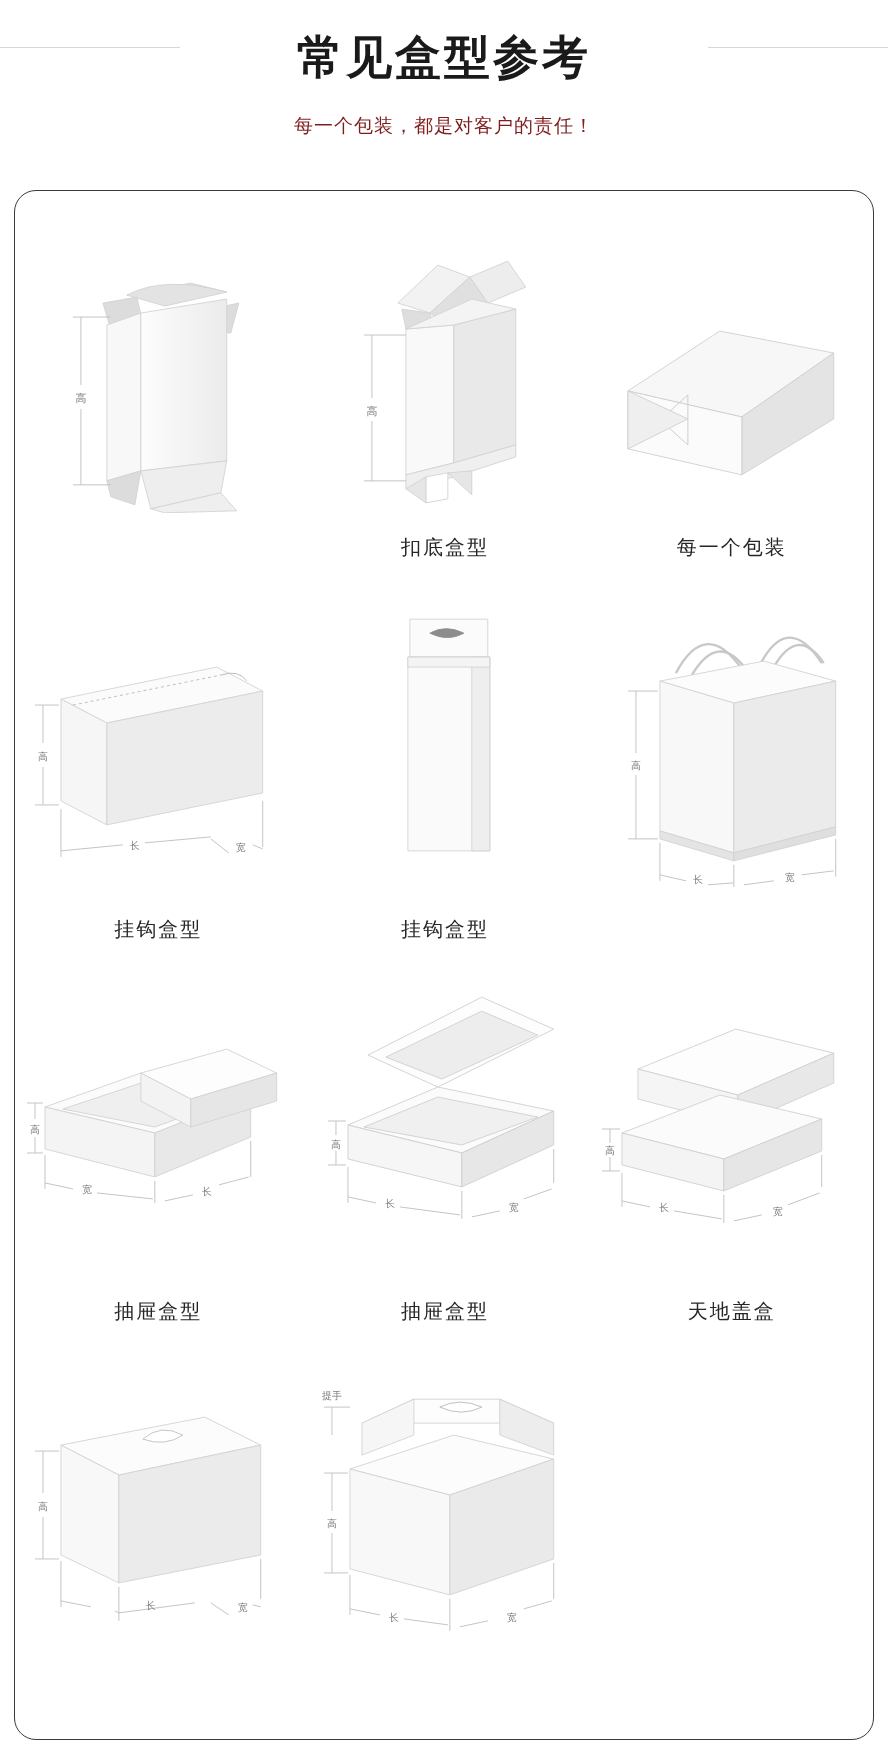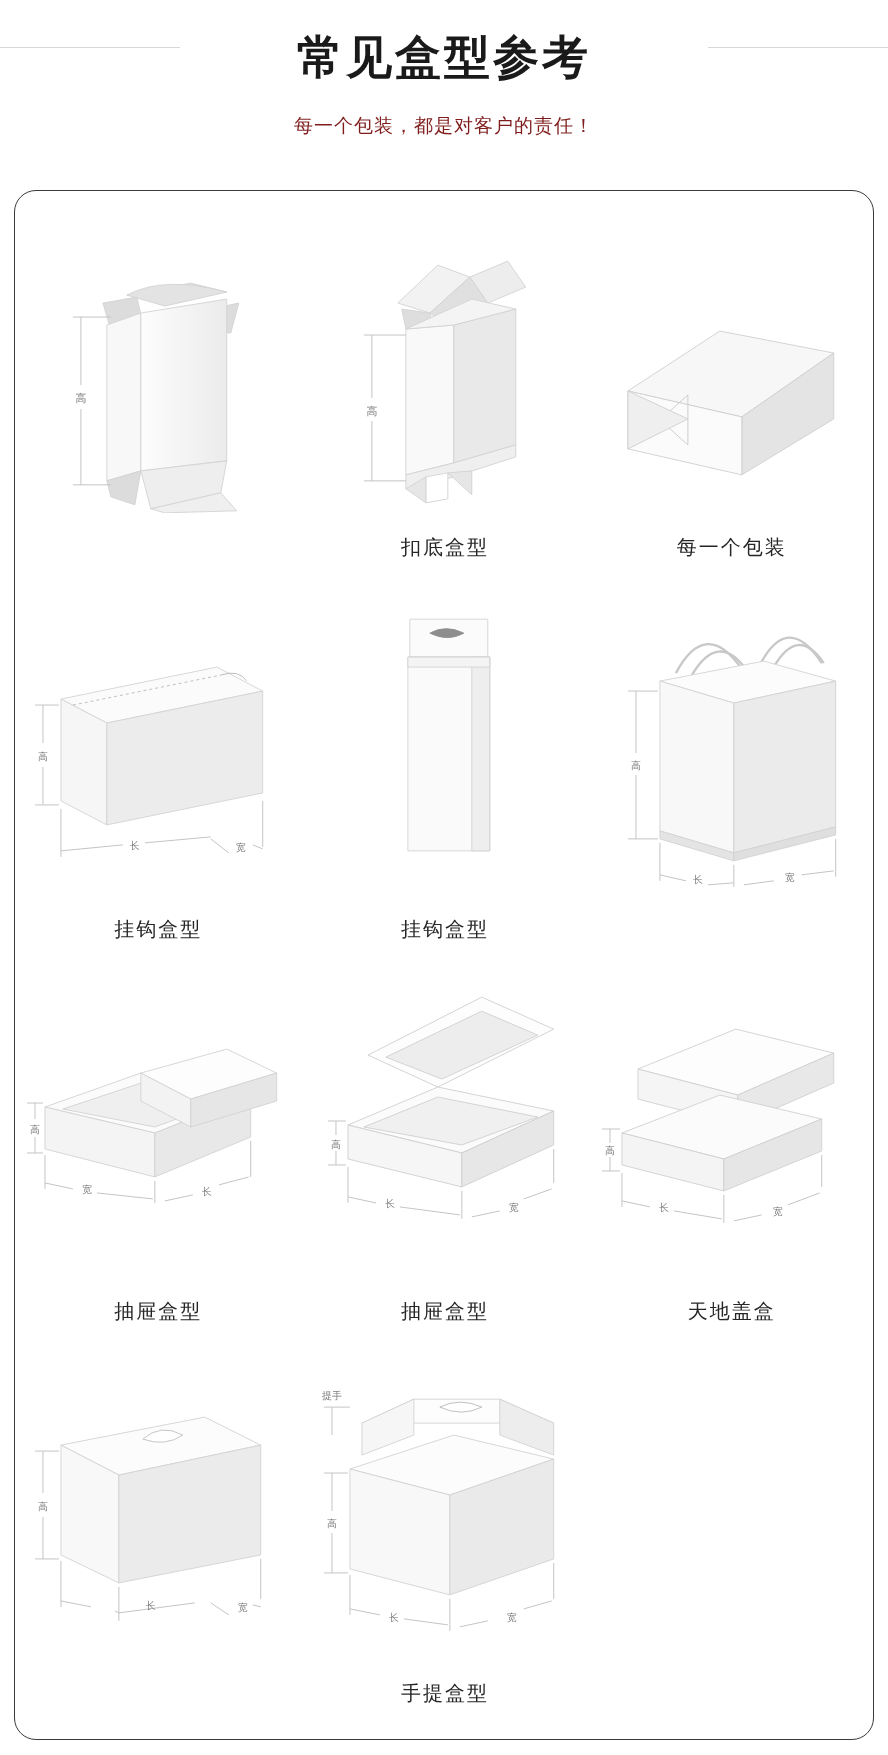--- a/index.html
+++ b/index.html
@@ -451,18 +451,17 @@
           <text x="92" y="262" font-size="10" fill="#7a7a7a" text-anchor="middle" font-family="DejaVu Sans, sans-serif">长</text>
 
           <g stroke="#c4c4c4" stroke-width="1" fill="none">
             <line x1="252" y1="204" x2="252" y2="240"></line>
             <line x1="158" y1="268" x2="186" y2="262"></line>
             <line x1="222" y1="250" x2="250" y2="242"></line>
           </g>
           <text x="210" y="262" font-size="10" fill="#7a7a7a" text-anchor="middle" font-family="DejaVu Sans, sans-serif">宽</text>
         </svg>
       </div>
-      <div class="cell-label">手提盒型</div>
     </div>
 
 
   </div>
 </div>
 
 </body></html>

